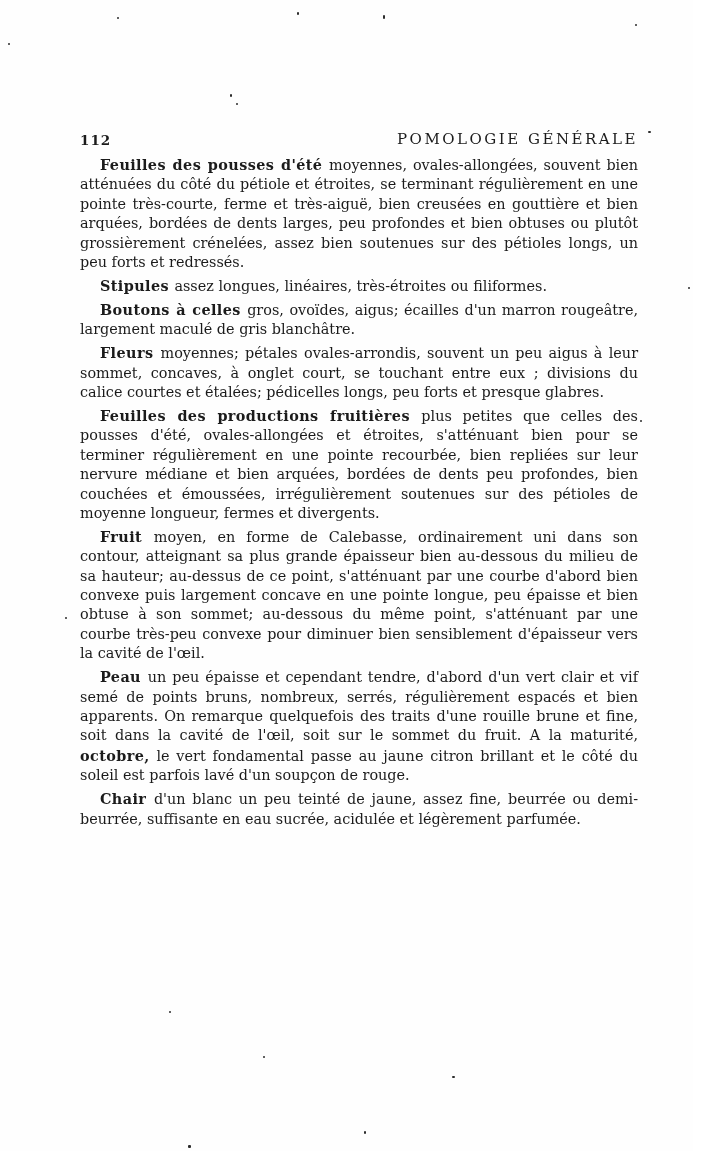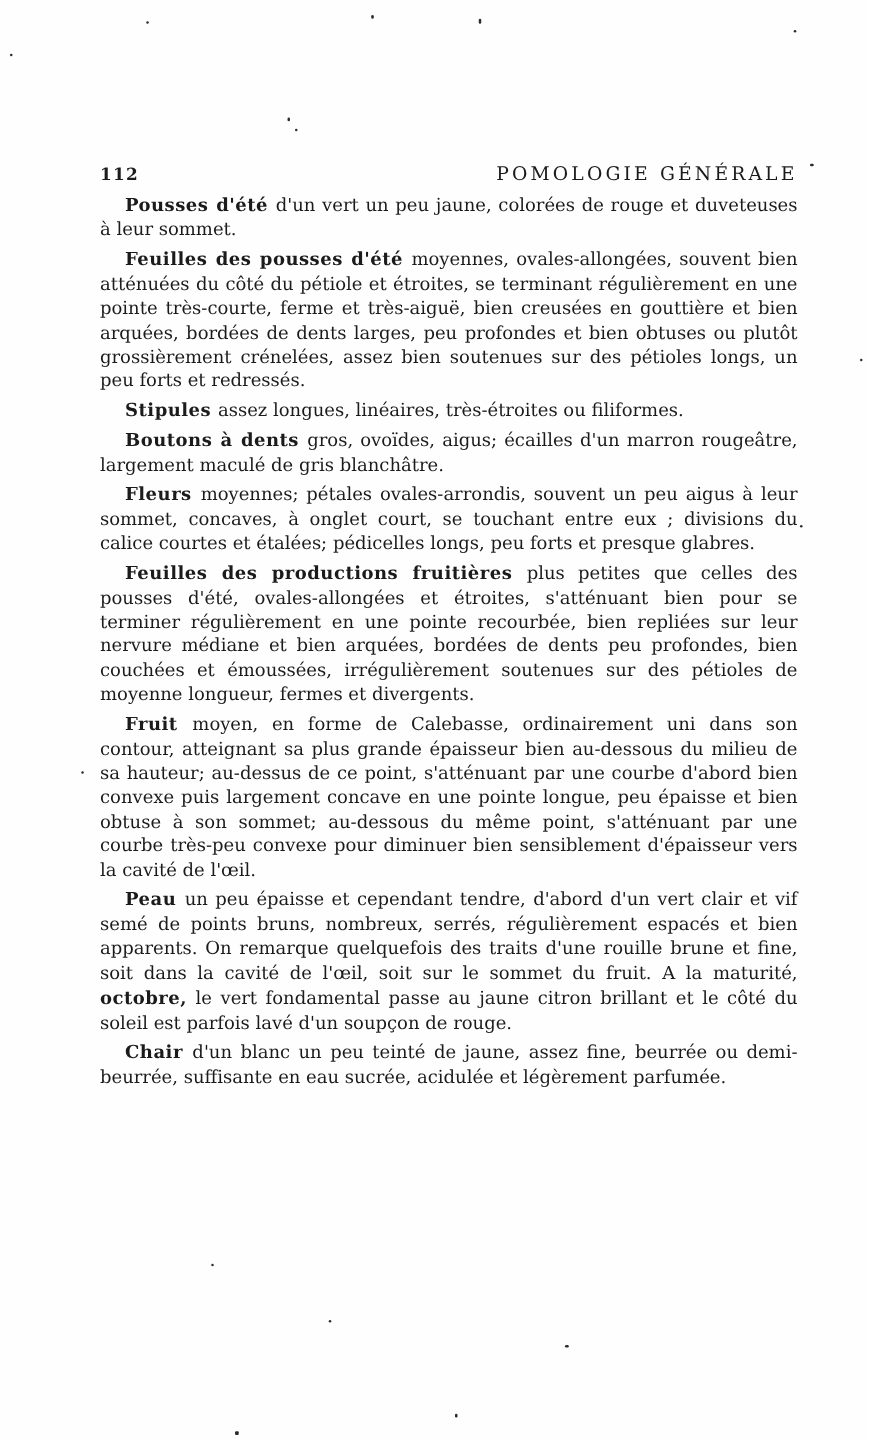--- a/index.html
+++ b/index.html
@@ -61,24 +61,23 @@
 <body>
 
 <div class="page">
 
   <div class="header">
     <span class="page-number">112</span>
     <span class="running-title">POMOLOGIE GÉNÉRALE</span>
   </div>
 
   <div class="body-text" id="paragraphs">
-      <p class="para"><b>Pousses d'été </b><span>d'un vert un peu jaune, colorées de rouge et duveteuses à leur sommet.</span></p>
       <p class="para"><b>Feuilles des pousses d'été </b><span>moyennes, ovales-allongées, souvent bien atténuées du côté du pétiole et étroites, se terminant régulièrement en une pointe très-courte, ferme et très-aiguë, bien creusées en gouttière et bien arquées, bordées de dents larges, peu profondes et bien obtuses ou plutôt grossièrement crénelées, assez bien soutenues sur des pétioles longs, un peu forts et redressés.</span></p>
       <p class="para"><b>Stipules </b><span>assez longues, linéaires, très-étroites ou filiformes.</span></p>
-      <p class="para"><b>Boutons à dents </b><span>gros, ovoïdes, aigus; écailles d'un marron rougeâtre, largement maculé de gris blanchâtre.</span></p>
+      <p class="para"><b>Boutons à celles </b><span>gros, ovoïdes, aigus; écailles d'un marron rougeâtre, largement maculé de gris blanchâtre.</span></p>
       <p class="para"><b>Fleurs </b><span>moyennes; pétales ovales-arrondis, souvent un peu aigus à leur sommet, concaves, à onglet court, se touchant entre eux ; divisions du calice courtes et étalées; pédicelles longs, peu forts et presque glabres.</span></p>
       <p class="para"><b>Feuilles des productions fruitières </b><span>plus petites que celles des pousses d'été, ovales-allongées et étroites, s'atténuant bien pour se terminer régulièrement en une pointe recourbée, bien repliées sur leur nervure médiane et bien arquées, bordées de dents peu profondes, bien couchées et émoussées, irrégulièrement soutenues sur des pétioles de moyenne longueur, fermes et divergents.</span></p>
       <p class="para"><b>Fruit </b><span>moyen, en forme de Calebasse, ordinairement uni dans son contour, atteignant sa plus grande épaisseur bien au-dessous du milieu de sa hauteur; au-dessus de ce point, s'atténuant par une courbe d'abord bien convexe puis largement concave en une pointe longue, peu épaisse et bien obtuse à son sommet; au-dessous du même point, s'atténuant par une courbe très-peu convexe pour diminuer bien sensiblement d'épaisseur vers la cavité de l'œil.</span></p>
       <p class="para"><b>Peau </b><span>un peu épaisse et cependant tendre, d'abord d'un vert clair et vif semé de points bruns, nombreux, serrés, régulièrement espacés et bien apparents. On remarque quelquefois des traits d'une rouille brune et fine, soit dans la cavité de l'œil, soit sur le sommet du fruit. A la maturité, </span><b>octobre,</b><span> le vert fondamental passe au jaune citron brillant et le côté du soleil est parfois lavé d'un soupçon de rouge.</span></p>
       <p class="para"><b>Chair </b><span>d'un blanc un peu teinté de jaune, assez fine, beurrée ou demi-beurrée, suffisante en eau sucrée, acidulée et légèrement parfumée.</span></p>
     </div>
 
   <div class="speck" style="left:117px; top:17px; width:2px; height:2px;"></div>
   <div class="speck" style="left:297px; top:12px; width:2px; height:3px;"></div>
   <div class="speck" style="left:383px; top:15px; width:2px; height:4px;"></div>

